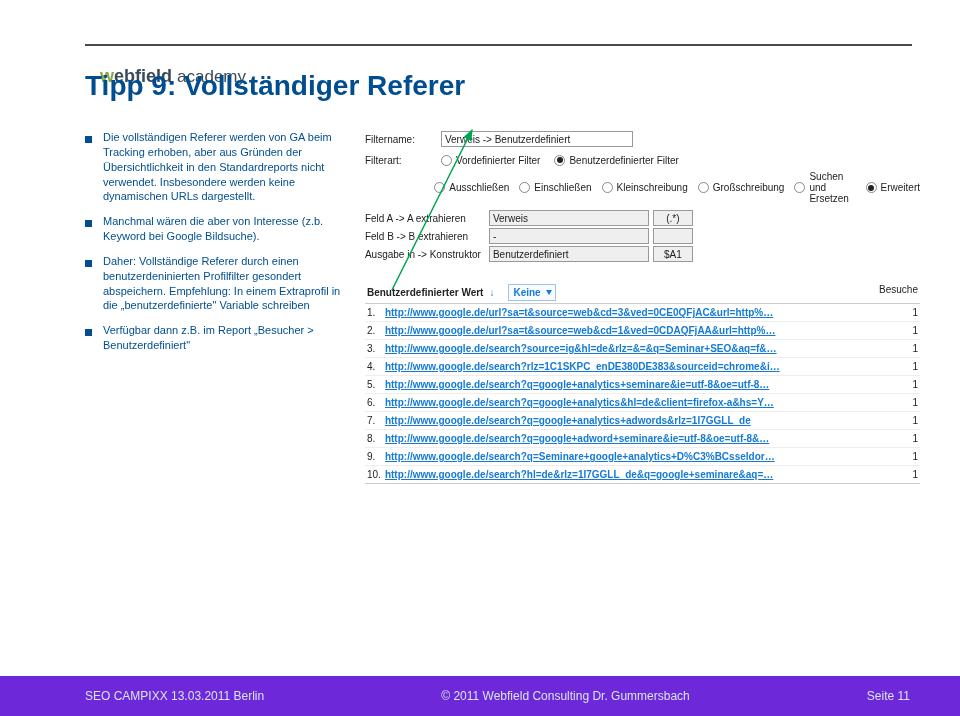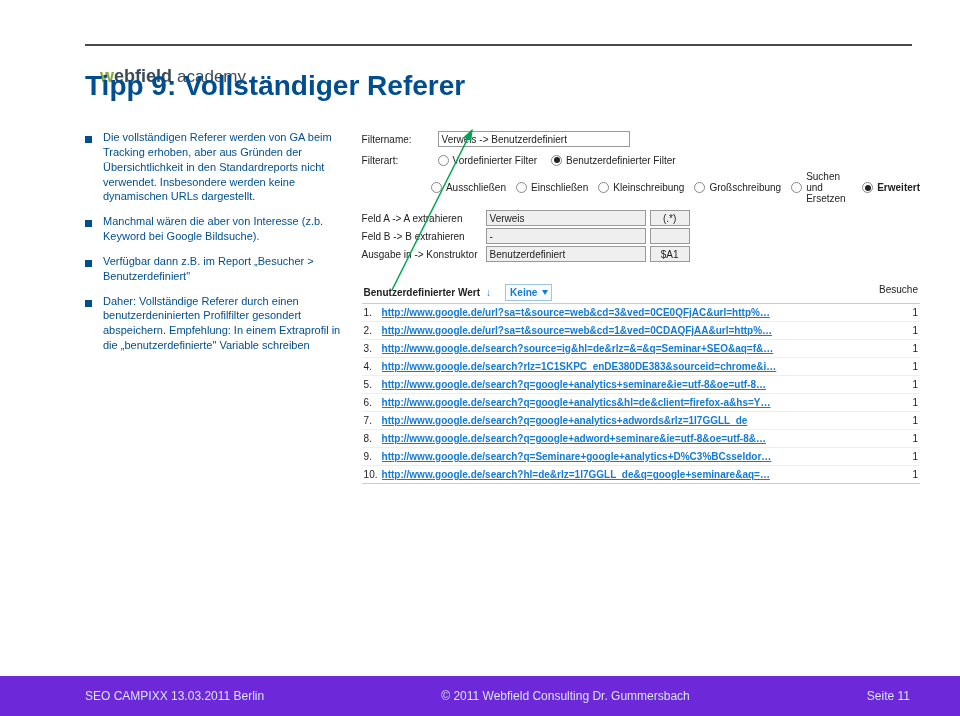--- a/index.html
+++ b/index.html
@@ -190,22 +190,22 @@
   </div>
   <div class="hr-top"></div>
 
   <div class="title">Tipp 9: Vollständiger Referer</div>
 
   <div class="cols">
     <div class="left">
       <ul id="bullets">
           <li>Die vollständigen Referer werden von GA beim Tracking erhoben, aber aus Gründen der Übersichtlichkeit in den Standardreports nicht verwendet. Insbesondere werden keine dynamischen URLs dargestellt.</li>
           <li>Manchmal wären die aber von Interesse (z.b. Keyword bei Google Bildsuche).</li>
+          <li>Daher: Vollständige Referer durch einen benutzerdeninierten Profilfilter gesondert abspeichern. Empfehlung: In einem Extraprofil in die „benutzerdefinierte" Variable schreiben</li>
           <li>Verfügbar dann z.B. im Report „Besucher &gt; Benutzerdefiniert"</li>
-          <li>Daher: Vollständige Referer durch einen benutzerdeninierten Profilfilter gesondert abspeichern. Empfehlung: In einem Extraprofil in die „benutzerdefinierte" Variable schreiben</li>
         </ul>
     </div>
 
     <div class="right">
 
       <div class="form">
         <div class="form-row">
           <span class="lab">Filtername:</span>
           <span class="select-look sel-inp">Verweis -&gt; Benutzerdefiniert</span>
         </div>
@@ -238,21 +238,21 @@
                 <span class="opt">Kleinschreibung</span>
               </span>
               <span style="display: flex; align-items: center;">
                 <span class="radio"></span>
                 <span class="opt">Großschreibung</span>
               </span>
               <span style="display: flex; align-items: center;">
                 <span class="radio"></span>
                 <span class="opt">Suchen und Ersetzen</span>
               </span>
-              <span style="display: flex; align-items: center; font-weight: bold;">
+              <span style="display: flex; align-items: center;">
                 <span class="radio-on"></span>
                 <span class="opt">Erweitert</span>
               </span>
             </div>
         </div>
         <div id="selrows" style="margin-top:6px;">
             <div class="sel-row">
               <span class="lab2">Feld A -&gt; A extrahieren</span>
               <span class="select-look sel-wide">Verweis</span>
               <span class="select-look sel-nar">(.*)</span>

